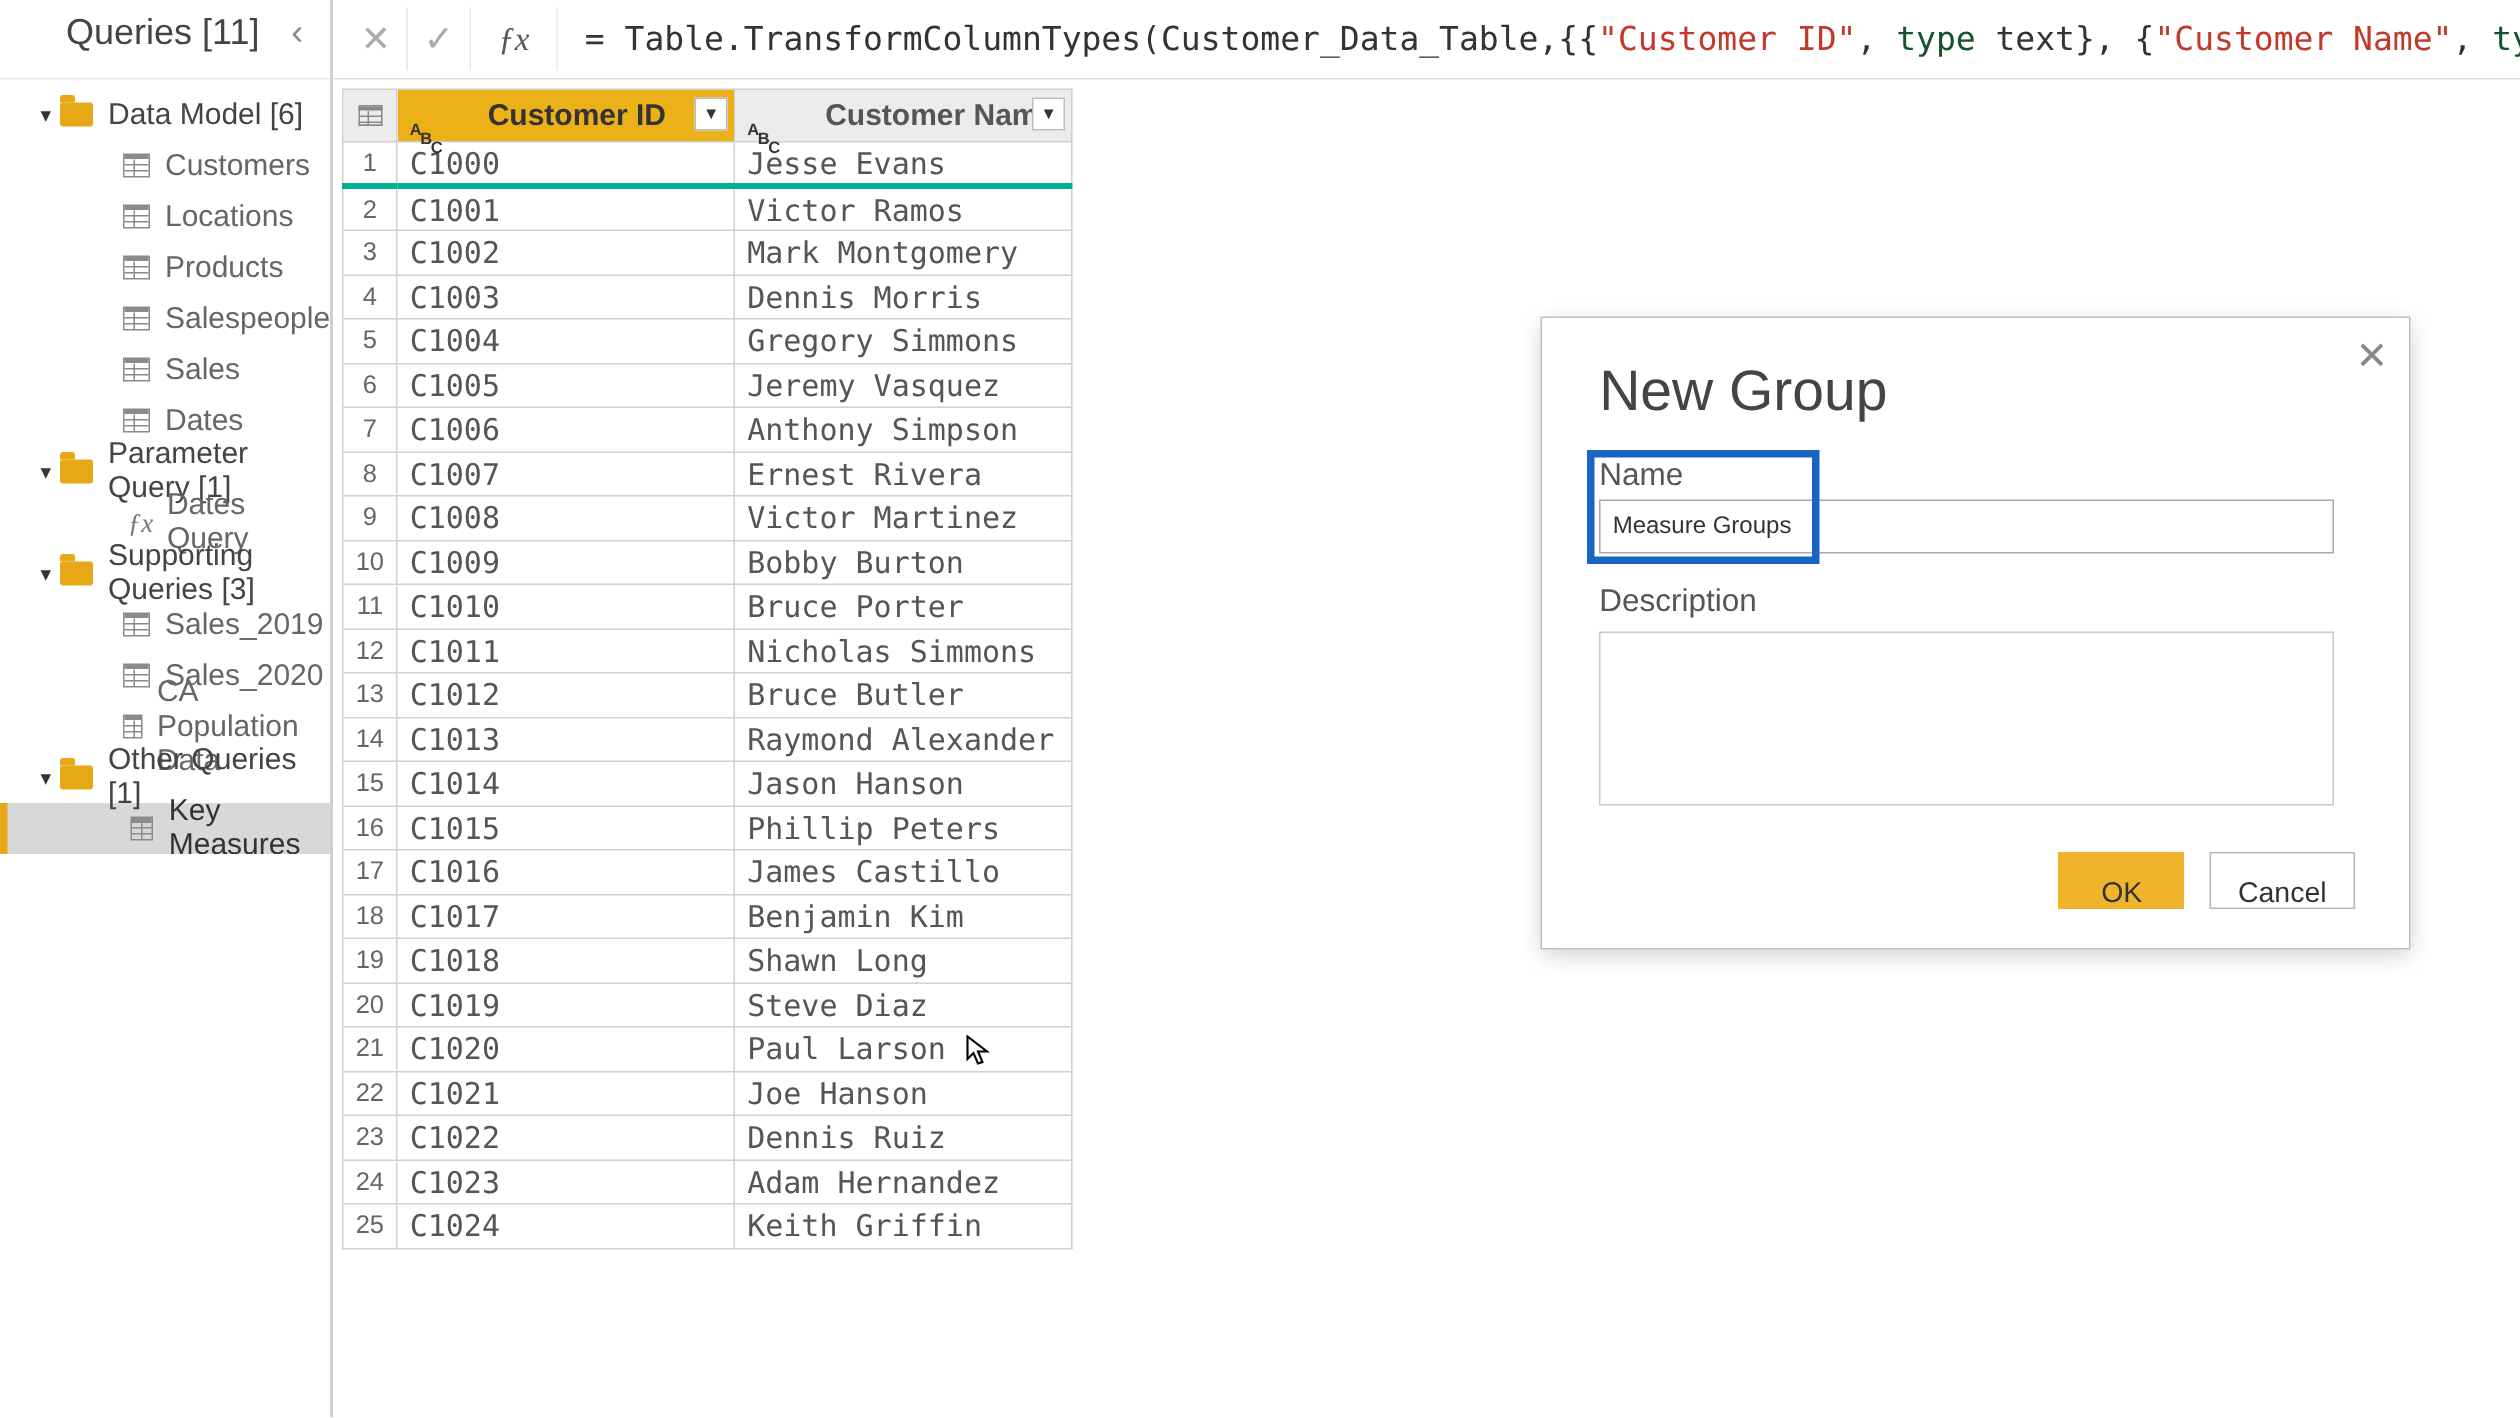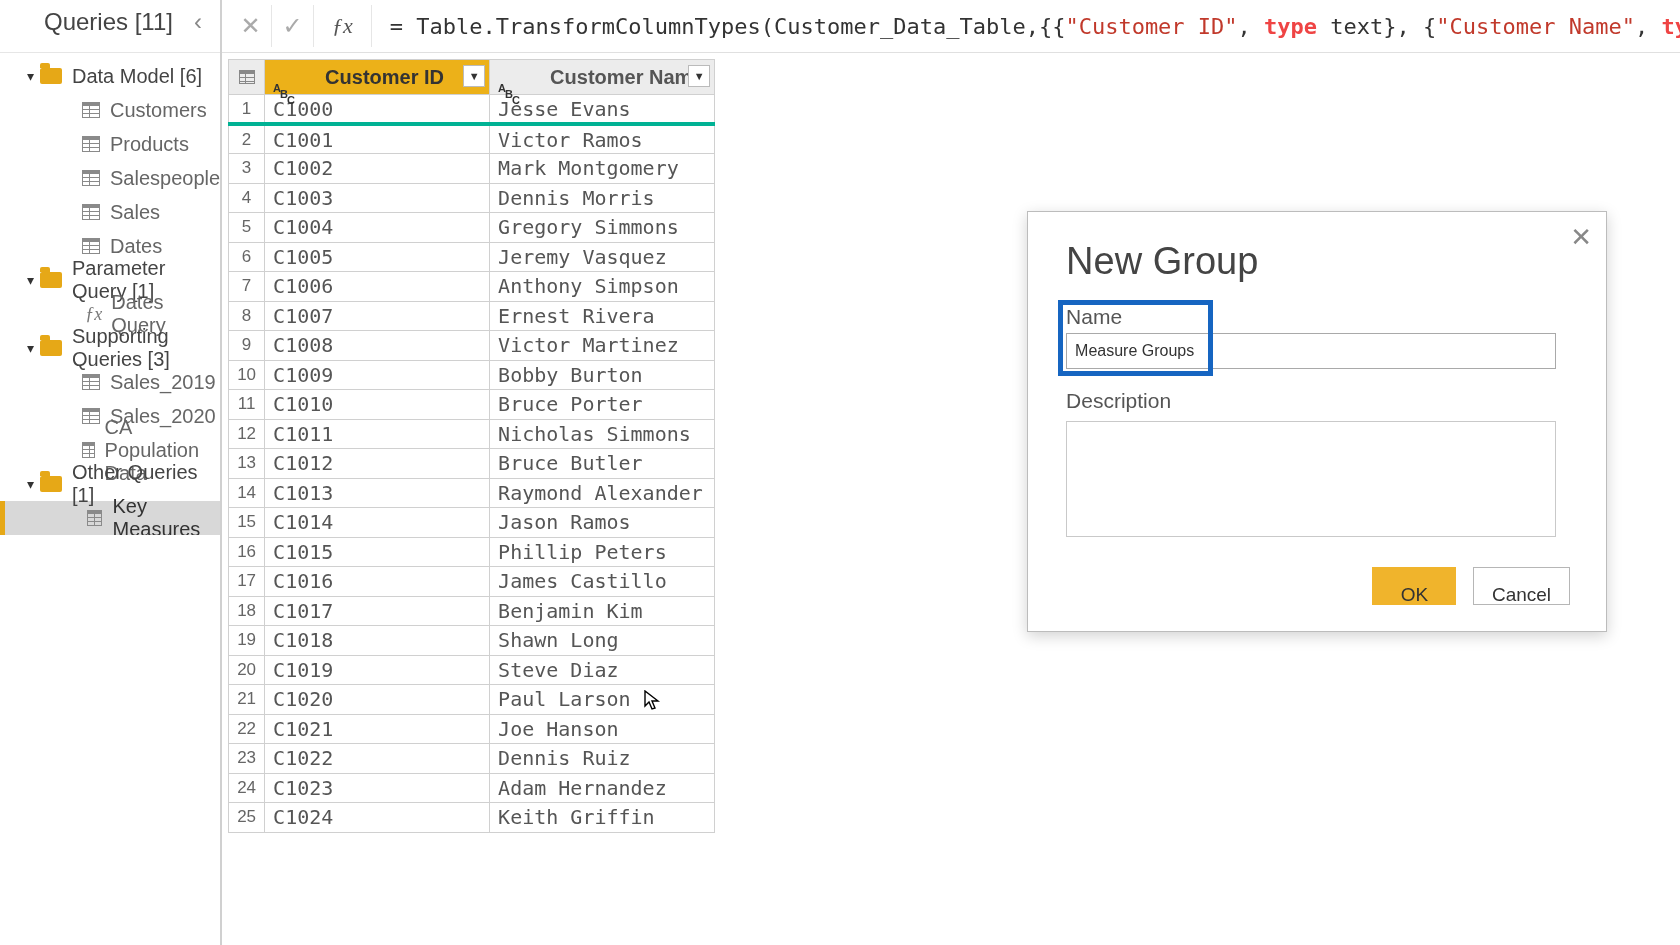--- a/index.html
+++ b/index.html
@@ -70,21 +70,21 @@
     width:42px; height:42px; display:flex; align-items:center; justify-content:center;
     color:#aaa; font-size:24px; border-right:1px solid #e6e6e6;
   }
   .fbar .btn.check { color:#aaa;}
   .fbar .fx { font-style:italic; font-family:"Cambria Math",serif; color:#555; padding:0 18px; font-size:22px; border-right:1px solid #e6e6e6; height:42px; line-height:42px;}
   .fbar .formula { flex:1; font-family:Consolas, monospace; font-size:22px; color:#333; padding-left:18px; white-space:nowrap; overflow:hidden;}
   .formula .eq { color:#333; }
   .formula .fn { color:#333; }
   .formula .ident { color:#333;margin-top:28px; }
   .formula .str { color:#c1392b; }
-  .formula .kw { color:#ef4444;font-weight:bold; }
+  .formula .kw { color:#14532d; }
   
   .grid-wrap { flex:1; padding:6px 0 0 6px; overflow:hidden; position:relative;}
   .grid {
     border-collapse:collapse; font-family:Consolas,"Lucida Console",monospace;
     font-size:20px; color:#555;
   }
   .grid th, .grid td { border:1px solid #d0d0d0; }
   .hdr-row th { background:#ececec; height:35px; }
   .corner {
     width:36px; background:#ececec;
@@ -167,20 +167,24 @@
         <span class="chevron">▾</span>
         <span class="folder-icon"></span>
         <span class="tree-group-label">Data Model [6]</span>
       </div>
       <div class="tree-item">
         <span class="table-icon"></span>
         <span>Customers</span>
       </div>
       <div class="tree-item">
         <span class="table-icon"></span>
+        <span>Locations</span>
+      </div>
+      <div class="tree-item">
+        <span class="table-icon"></span>
         <span>Products</span>
       </div>
       <div class="tree-item">
         <span class="table-icon"></span>
         <span>Salespeople</span>
       </div>
       <div class="tree-item">
         <span class="table-icon"></span>
         <span>Sales</span>
       </div>
@@ -308,21 +312,21 @@
             <td class="cell">Bruce Butler</td>
           </tr>
           <tr>
             <td class="rownum">14</td>
             <td class="cell">C1013</td>
             <td class="cell">Raymond Alexander</td>
           </tr>
           <tr>
             <td class="rownum">15</td>
             <td class="cell">C1014</td>
-            <td class="cell">Jason Ramos</td>
+            <td class="cell">Jason Hanson</td>
           </tr>
           <tr>
             <td class="rownum">16</td>
             <td class="cell">C1015</td>
             <td class="cell">Phillip Peters</td>
           </tr>
           <tr>
             <td class="rownum">17</td>
             <td class="cell">C1016</td>
             <td class="cell">James Castillo</td>

